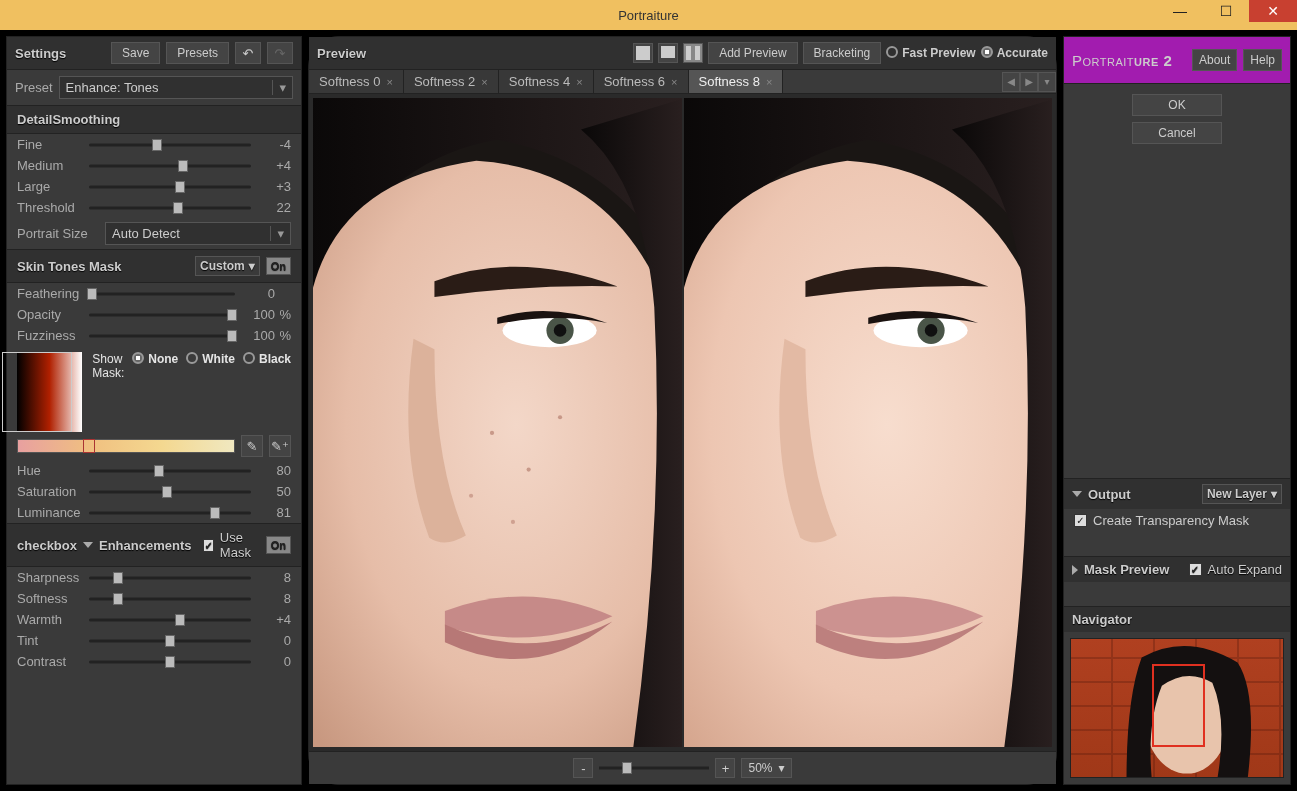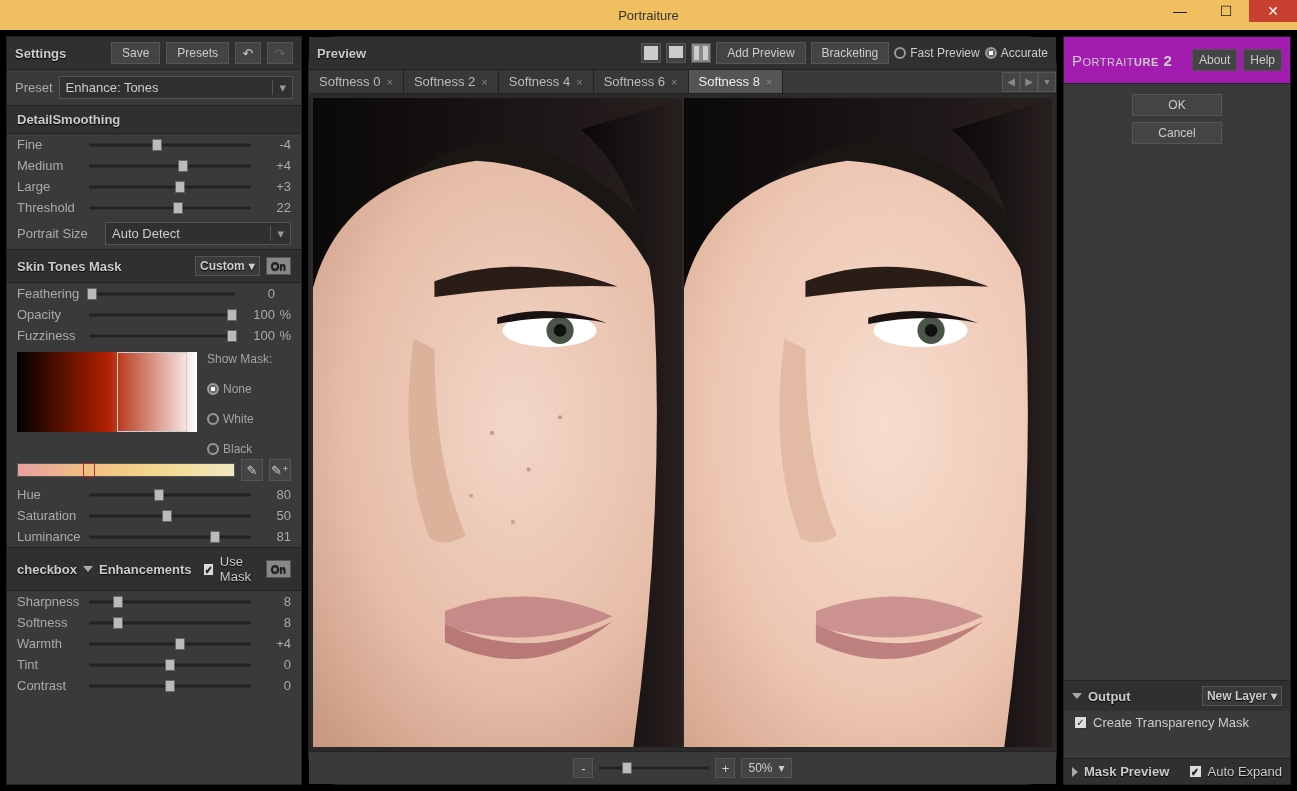--- a/index.html
+++ b/index.html
@@ -31,22 +31,22 @@
 .slider-row .value { width: 40px; text-align: right; }
 .slider-row .pct { width: 16px; text-align: right; }
 .row { display: flex; align-items: center; padding: 4px 10px; color: #aaa; font-size: 13px; gap: 6px; }
 .mask-header { display: flex; align-items: center; padding: 6px 10px; background: #303030; color: #ccc; font-weight: bold; font-size: 13px; text-shadow: 0 1px 1px #000; border-top: 1px solid #222; border-bottom: 1px solid #222; gap: 6px; }
 .mask-header .spacer { flex: 1; }
 .small-select { background: #3a3a3a; border: 1px solid #555; color: #ccc; padding: 2px 4px; font-size: 12px; display: flex; align-items: center; gap: 4px; }
 .toggle-on { background: #888; border: 1px solid #555; color: #222; font-size: 11px; padding: 2px 4px; }
 .color-picker-area { display: flex; padding: 6px 10px; gap: 10px; }
 .color-grad { width: 180px; height: 80px; background: linear-gradient(to right, #000, #b02000, #fff); position: relative; }
 .color-grad .sel-box { position: absolute; right: 10px; top: 0; bottom: 0; width: 70px; border: 1px solid #ccc; }
-.show-mask-col { color: #a3a3a3; font-size: 12px; display: flex; flex-direction: column; gap: 16px; }
-.radio-row { display: flex; align-items: center; gap: 4px; }
+.show-mask-col { color: #e5e5e5; font-size: 12px; display: flex; flex-direction: row; gap: 8px; }
+.radio-row { display: flex; align-items: flex-start; gap: 4px; font-weight: bold; }
 .radio { width: 12px; height: 12px; border-radius: 50%; border: 2px solid #999; display: inline-block; }
 .radio.on { background: radial-gradient(circle, #fff 40%, #666 45%); }
 .hue-strip { margin: 0 10px 6px 10px; height: 16px; display: flex; align-items: center; gap: 6px; }
 .hue-bar { flex: 1; height: 14px; background: linear-gradient(to right, #e8a0a0, #f0c080, #f4d890, #f0e8c0); border: 1px solid #555; position: relative; }
 .hue-bar .tick { position: absolute; top: -1px; bottom: -1px; width: 12px; border: 1px solid #a33; left: 30%; }
 .eyedrop { width: 22px; height: 22px; background: #444; border: 1px solid #555; display: flex; align-items: center; justify-content: center; font-size: 13px; color: #ccc; }
 .checkbox { width: 13px; height: 13px; background: #ddd; border: 1px solid #333; display: inline-flex; align-items: center; justify-content: center; font-size: 10px; color: #222; }
 .preview-header { display: flex; align-items: center; padding: 5px 8px; gap: 5px; background: #303030; color: #ccc; font-size: 13px; border-bottom: 1px solid #222; }
 .preview-header .title { font-weight: bold; text-shadow: 0 1px 1px #000; margin-right: auto; }
 .view-btn { width: 20px; height: 20px; background: #444; border: 1px solid #555; display: flex; }
@@ -457,15 +457,28 @@
       <div class="right-section">
         <div class="right-sec-header">
           <span class="tri"></span>
           <span>Mask Preview</span>
           <span style="flex:1"></span>
           <span class="checkbox">✓</span>
           <span style="font-weight:normal">Auto Expand</span>
         </div>
       </div>
 
+      <div class="right-section">
+        <div class="right-sec-header">
+          <span>Navigator</span>
+        </div>
+        <div class="navigator-img">
+          <div class="brick-lines"></div>
+          <svg width="100%" height="100%" viewBox="0 0 210 140" preserveAspectRatio="xMidYMid slice" style="position:absolute;inset:0">
+            <ellipse cx="115" cy="80" rx="42" ry="55" fill="#e8c4ac"></ellipse>
+            <path d="M70 20 Q115 -5 165 25 Q185 55 175 140 L145 140 Q155 80 140 45 Q115 30 90 48 Q75 85 80 140 L55 140 Q55 60 70 20 Z" fill="#141010"></path>
+          </svg>
+          <div class="nav-box"></div>
+        </div>
+      </div>
     </div>
   </div>
 </div>
 
 </body></html>

